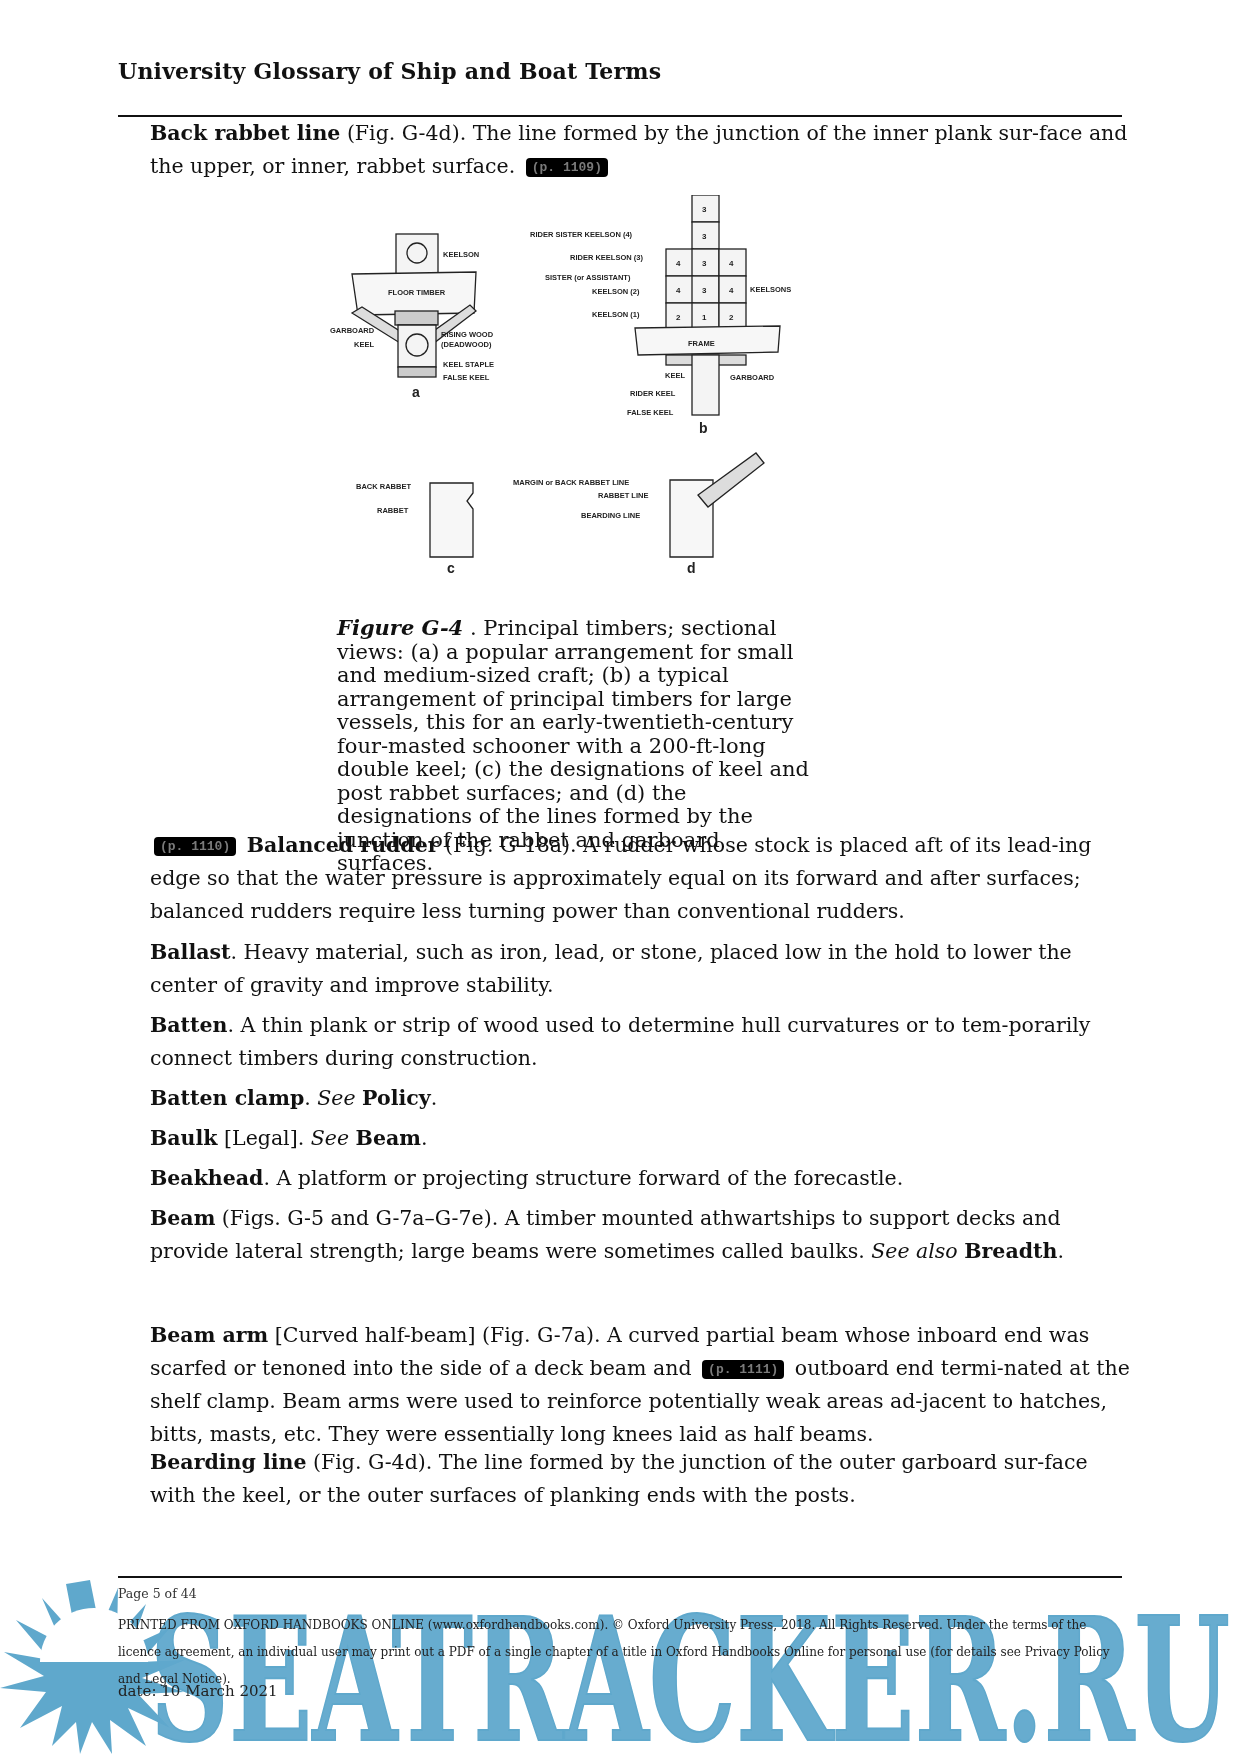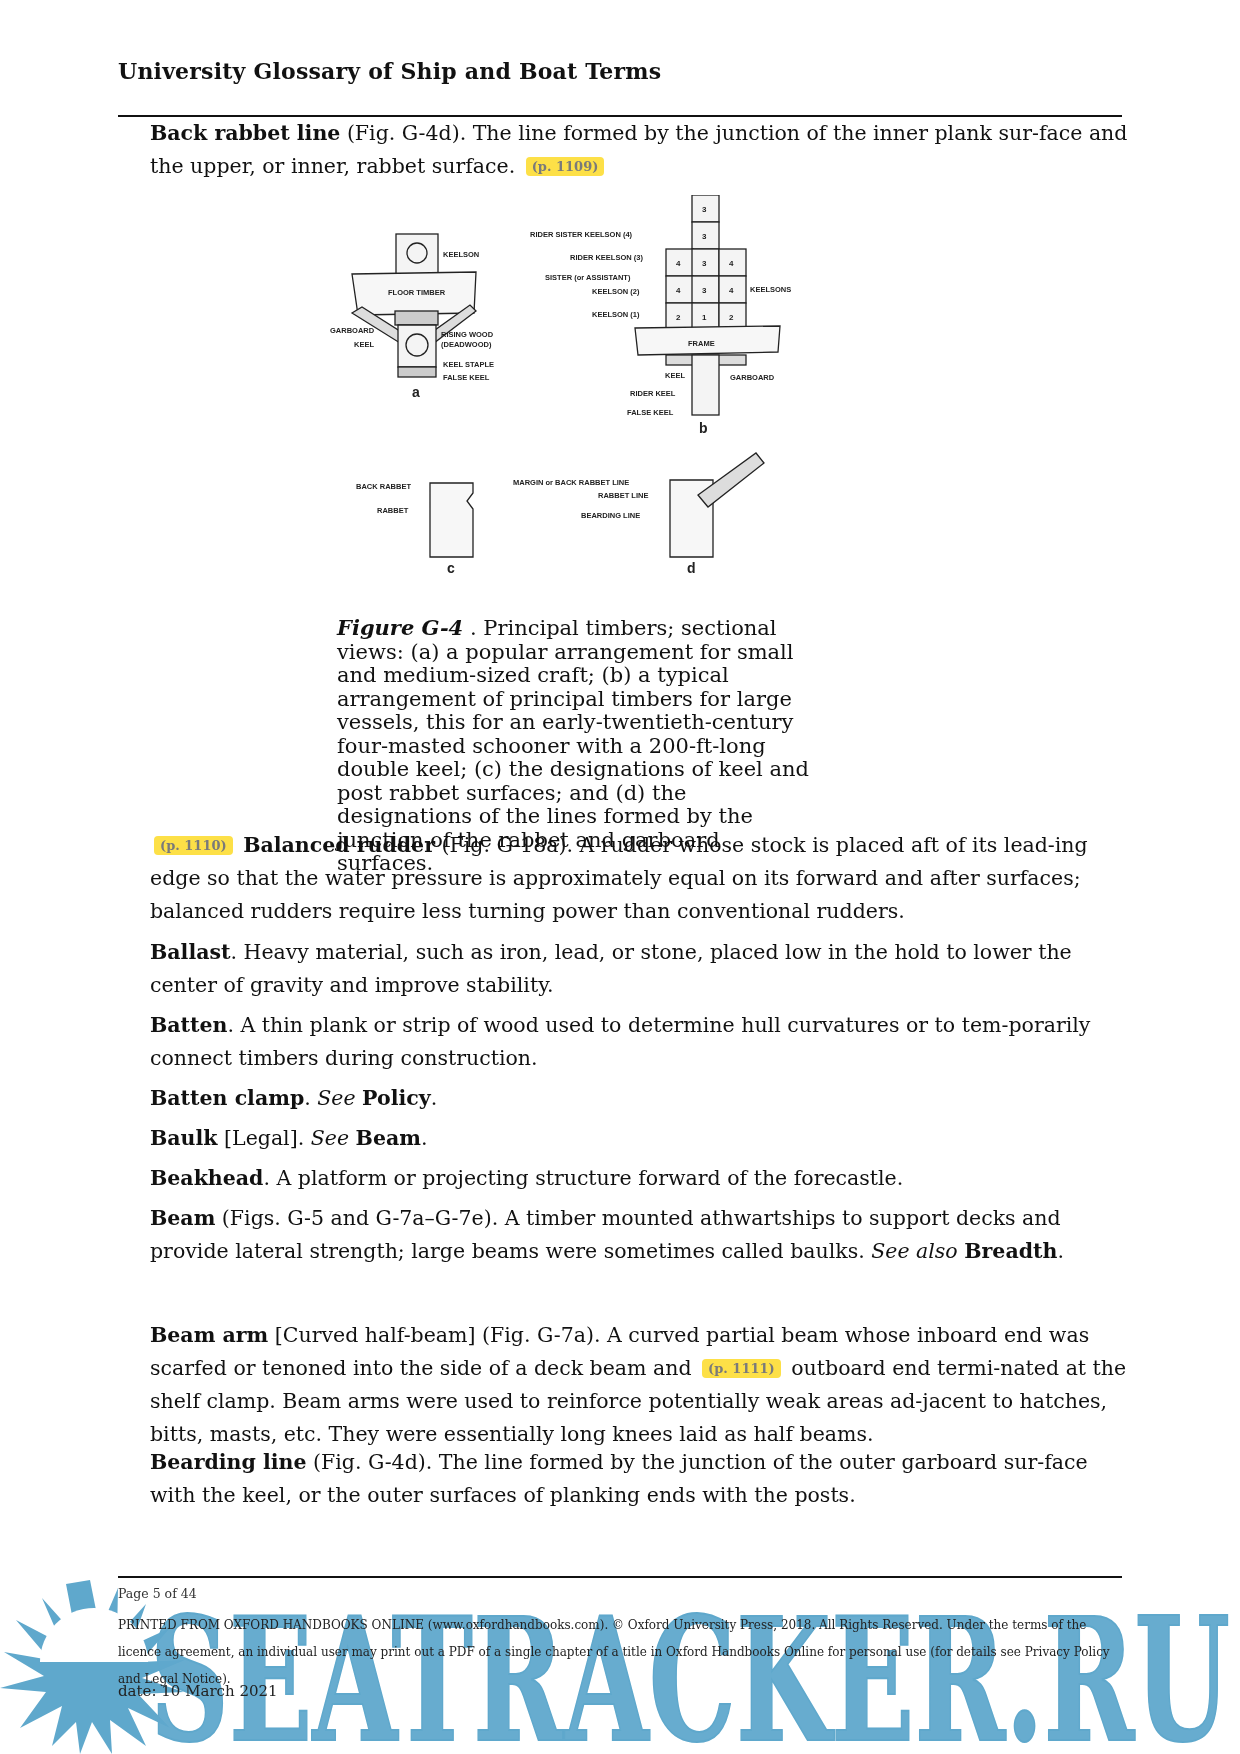--- a/index.html
+++ b/index.html
@@ -4,22 +4,22 @@
 <style>
   html, body { margin: 0; padding: 0; background: #ffffff; }
   body { width: 1240px; height: 1754px; position: relative; overflow: hidden;
          font-family: "DejaVu Serif", serif; color: #111; }
   .running-head { position: absolute; left: 118px; top: 58px; font-size: 22px; font-weight: bold; letter-spacing: 0.2px; }
   .rule { position: absolute; left: 118px; width: 1004px; height: 2px; background: #111; }
   .rule.top { top: 115px; }
   .rule.bottom { top: 1576px; }
   .entry { position: absolute; left: 150px; width: 980px; font-size: 20.5px; line-height: 33px; }
   .term { font-weight: bold; }
-  .pg { display: inline-block; background: #fde047; color: #7a7a7a; font-weight: bold; font-size: 13px;
-        line-height: 19px; padding: 0 6px; border-radius: 4px; vertical-align: 2px; margin: 0 4px; }
+  .pg { display: inline-block; background: #000000; color: #7a7a7a; font-weight: bold; font-size: 13px;
+        line-height: 19px; padding: 0 6px; border-radius: 4px; vertical-align: 2px; margin: 0 4px; font-family: Liberation Mono, monospace; }
   .figure { position: absolute; left: 330px; top: 195px; width: 490px; height: 390px; }
   .caption { position: absolute; left: 337px; top: 616px; width: 480px; font-size: 21px; line-height: 23.5px; }
   .caption .fig-label { font-weight: bold; font-style: italic; }
   .footer-page { position: absolute; left: 118px; top: 1586px; font-size: 12.5px; color: #333; }
   .footer-print { position: absolute; left: 118px; top: 1612px; width: 1010px; font-size: 12px; line-height: 27px; color: #222; }
   .footer-date { position: absolute; left: 118px; top: 1682px; font-size: 15px; color: #222; }
   .watermark { position: absolute; left: 0; top: 1580px; width: 1240px; height: 174px; pointer-events: none; }
   .fl { font-family: "Liberation Sans", sans-serif; font-size: 7.5px; font-weight: bold; fill: #222; }
 </style>
 </head>

